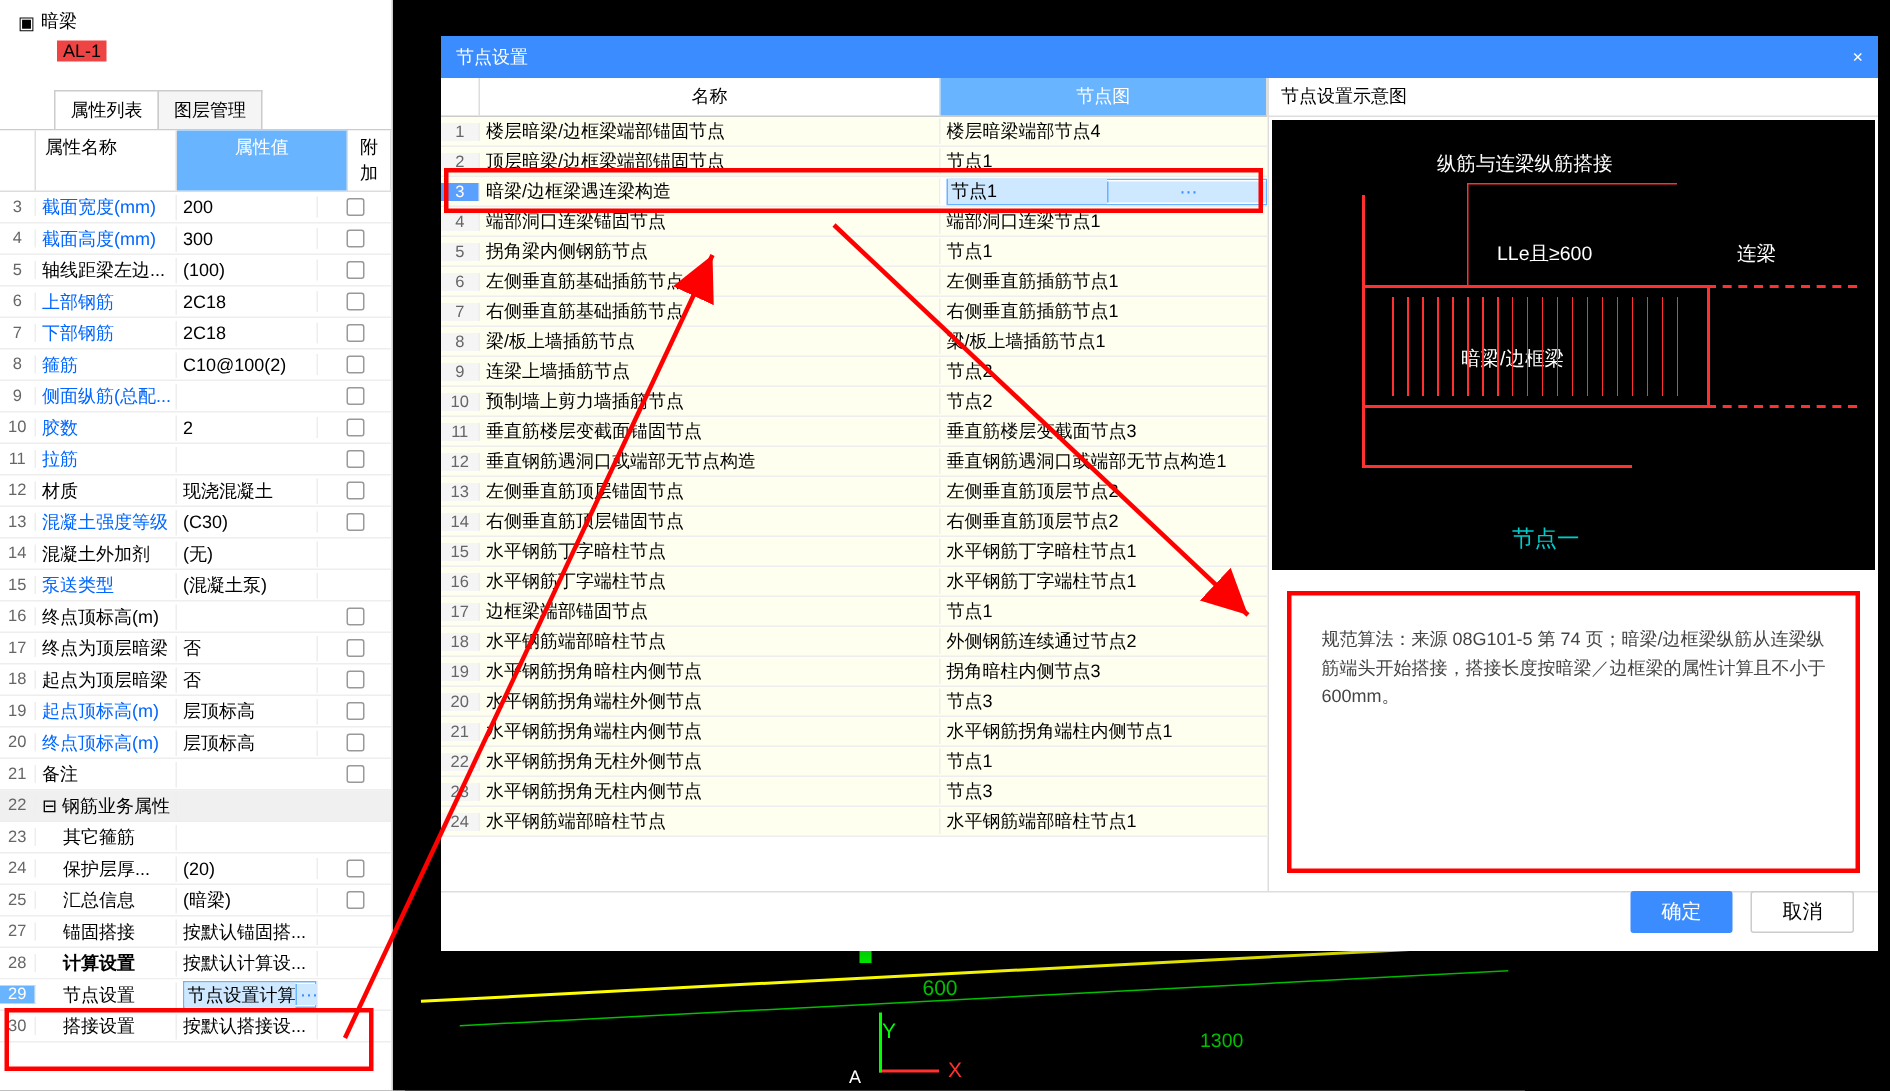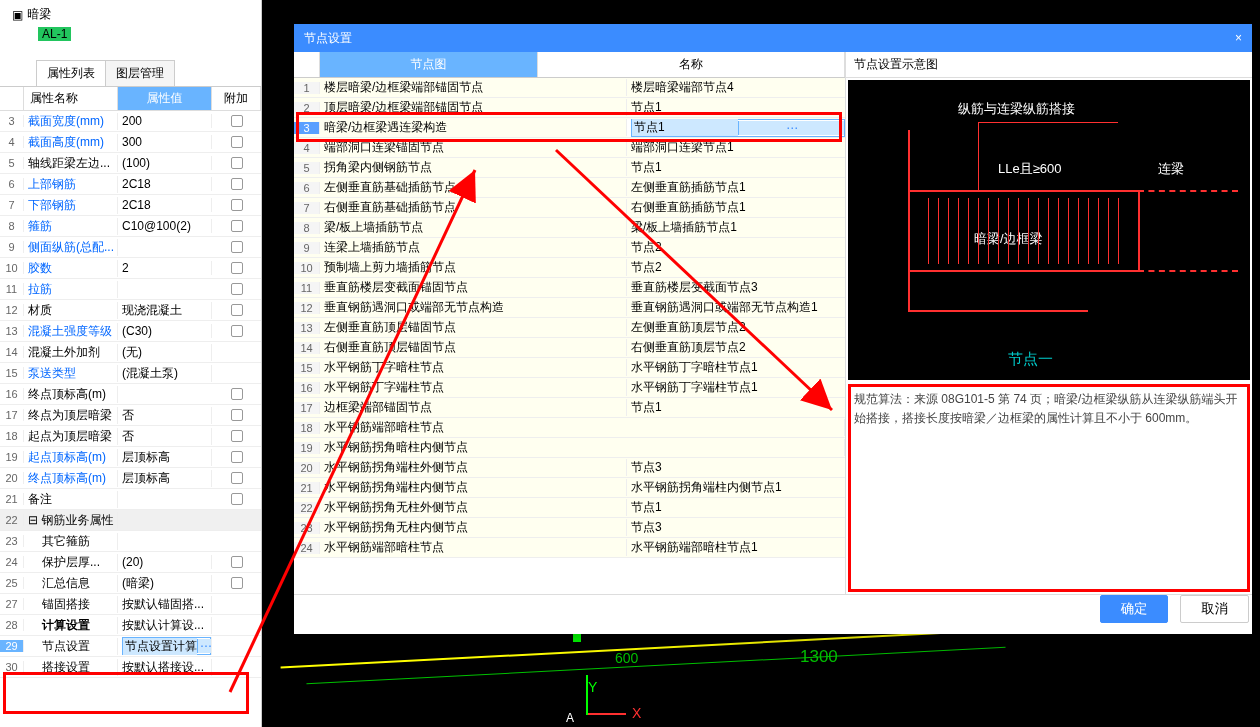--- a/index.html
+++ b/index.html
@@ -2,31 +2,31 @@
 <html><head>
 <meta charset="utf-8">
 <style>
   * { box-sizing: border-box; margin: 0; padding: 0; font-family: "Microsoft YaHei", sans-serif; }
   body { background: #000; width: 1260px; height: 727px; position: relative; overflow: hidden; font-size: 12px; }
 
   
   .left-panel { position: absolute; left: 0; top: 0; width: 262px; height: 727px; background: #fff; border-right: 1px solid #ccc; }
   .tree-area { height: 60px; padding: 4px 8px; }
   .tree-row { padding: 2px 4px; display:flex; align-items:center; gap:4px;}
-  .tree-selected { background: #22c55e; display: inline-block; padding: 0 4px; }
+  .tree-selected { background: #ef4444; display: inline-block; padding: 0 4px; }
 
   .tabbar { display: flex; border-bottom: 1px solid #ccc; }
   .tab { padding: 4px 10px; border: 1px solid #ccc; border-bottom: none; margin-right: -1px; background: #f5f5f5;}
   .tab.active { background: #fff; margin-left: 36px; }
 
   .prop-header { display: flex; background: #fff; border-bottom: 1px solid #ddd; }
   .prop-header .ph { padding: 3px 6px; border-right: 1px solid #ddd; }
   .ph1 { width: 24px;}
   .ph2 { width: 94px;}
-  .ph3 { width: 94px; background:#69b4ff; color:#fff; text-align:center;}
+  .ph3 { width: 114px; background:#69b4ff; color:#fff; text-align:center;}
   .ph4 { flex: 1; text-align:center;}
 
   .prop-body { height: 596px; overflow: hidden; position:relative;}
   .prop-row { display: flex; border-bottom: 1px solid #eee; height: 21px; align-items: center; }
   .pc1 { width: 24px; text-align: center; color: #666; border-right:1px solid #eee; font-size:11px;}
   .pc2 { width: 94px; padding-left: 4px; border-right:1px solid #eee; overflow:hidden; white-space:nowrap; text-overflow:ellipsis;}
   .pc3 { width: 94px; padding-left: 4px; border-right:1px solid #eee; overflow:hidden; white-space:nowrap; text-overflow:ellipsis;}
   .pc4 { flex:1; display:flex; justify-content:center; }
   .blue-link { color: #0066ff; }
   .chk { width: 12px; height:12px; border:1px solid #999; border-radius:2px;}
@@ -36,21 +36,21 @@
 
   
   .red-box-left { position:absolute; border:3px solid red; pointer-events:none;}
 
   
   .cad-bg { position:absolute; left:270px; top:0; right:0; bottom:0; background:#000;}
   .cad-coord-x { position:absolute; left:362px; bottom:6px; color:#ff3030; font-size:14px;}
   .cad-coord-y { position:absolute; left:318px; bottom:32px; color:#00ff00; font-size:14px;}
   .cad-origin { position:absolute; left:296px; bottom:2px; color:#fff;}
   .cad-dim1 { position:absolute; left:345px; top:650px; color:#00c000; font-size:14px;}
-  .cad-dim2 { position:absolute; left:530px; top:607px; color:#00c000; font-size:17px;margin-top:40px;}
+  .cad-dim2 { position:absolute; left:530px; top:646px; color:#00c000; font-size:13px;margin-top:40px;}
   .cad-line { position:absolute; background:#ffff00; height:2px;}
   .cad-green-line { position:absolute; background:#00c000; height:1px;}
   .cad-B { position:absolute; left:290px; top:618px; color:#ffff00; font-size:14px;}
   .gr-square { position:absolute; width:8px; height:8px; background:#00ff00; }
 
   
   .dialog { position:absolute; left:294px; top:24px; width:958px; height:610px; background:#fff; box-shadow:0 4px 20px rgba(0,0,0,.3);}
   .dlg-title { background:#3b8cff; color:#fff; height:28px; line-height:28px; padding:0 10px; display:flex; justify-content:space-between;}
   .dlg-close { cursor:pointer;}
   .dlg-body { display:flex; height:542px;}
@@ -78,22 +78,22 @@
   .preview-title { padding:4px 8px; border-bottom:1px solid #ddd;}
   .preview-canvas { flex:0 0 300px; background:#000; position:relative; color:#fff; font-size:13px; margin:2px;}
   .pv-label1 { position:absolute; left:110px; top:20px;}
   .pv-label2 { position:absolute; left:150px; top:80px;}
   .pv-label3 { position:absolute; left:310px; top:80px; color:#fff;}
   .pv-label4 { position:absolute; left:126px; top:150px;}
   .pv-red-line { position:absolute; background:#ff3030;}
   .pv-dash { border-top:2px dashed #ff3030; position:absolute;}
   .pv-nodename { position:absolute; left:160px; top:270px; color:#00cccc; font-size:15px;}
 
-  .desc-box { flex:1; padding:3px; font-size:12px; color:#444; line-height:1.6; margin:2px; border:3px solid red;}
-  .dlg-foot { height:28px; display:flex; justify-content:flex-end; align-items:center; gap:12px; padding:0 3px; border-top:1px solid #ddd;}
+  .desc-box { flex:1; padding:20px; font-size:12px; color:#444; line-height:1.6; margin:12px; border:3px solid red;}
+  .dlg-foot { height:28px; display:flex; justify-content:flex-end; align-items:flex-end; gap:12px; padding:0 16px; border-top:1px solid #ddd;}
   .btn { padding:4px 20px; border:1px solid #ccc; border-radius:2px; background:#fff; cursor:pointer;}
   .btn.primary { background:#3b8cff; color:#fff; border-color:#3b8cff;}
 
   
   svg.annot { position:absolute; left:0; top:0; pointer-events:none;}
 </style>
 </head>
 <body>
 
 <div class="cad-bg">
@@ -344,22 +344,22 @@
 
 <div class="dialog">
   <div class="dlg-title">
     <span>节点设置</span>
     <span class="dlg-close">×</span>
   </div>
   <div class="dlg-body">
     <div class="dlg-left">
       <div class="tbl-head">
         <div class="th th-idx"></div>
+        <div class="th th-name">名称</div>
         <div class="th th-val">节点图</div>
-        <div class="th th-name">名称</div>
       </div>
       <div class="tbl-body" id="tblBody">
           <div class="tr">
             <div class="td-idx">1</div>
             <div class="td-name">楼层暗梁/边框梁端部锚固节点</div>
             <div class="td-val">楼层暗梁端部节点4</div>
           </div>
           <div class="tr">
             <div class="td-idx">2</div>
             <div class="td-name">顶层暗梁/边框梁端部锚固节点</div>
@@ -441,24 +441,26 @@
             <div class="td-val">水平钢筋丁字端柱节点1</div>
           </div>
           <div class="tr">
             <div class="td-idx">17</div>
             <div class="td-name">边框梁端部锚固节点</div>
             <div class="td-val">节点1</div>
           </div>
           <div class="tr">
             <div class="td-idx">18</div>
             <div class="td-name">水平钢筋端部暗柱节点</div>
+            <div class="td-val">外侧钢筋连续通过节点2</div>
           </div>
           <div class="tr">
             <div class="td-idx">19</div>
             <div class="td-name">水平钢筋拐角暗柱内侧节点</div>
+            <div class="td-val">拐角暗柱内侧节点3</div>
           </div>
           <div class="tr">
             <div class="td-idx">20</div>
             <div class="td-name">水平钢筋拐角端柱外侧节点</div>
             <div class="td-val">节点3</div>
           </div>
           <div class="tr">
             <div class="td-idx">21</div>
             <div class="td-name">水平钢筋拐角端柱内侧节点</div>
             <div class="td-val">水平钢筋拐角端柱内侧节点1</div>

